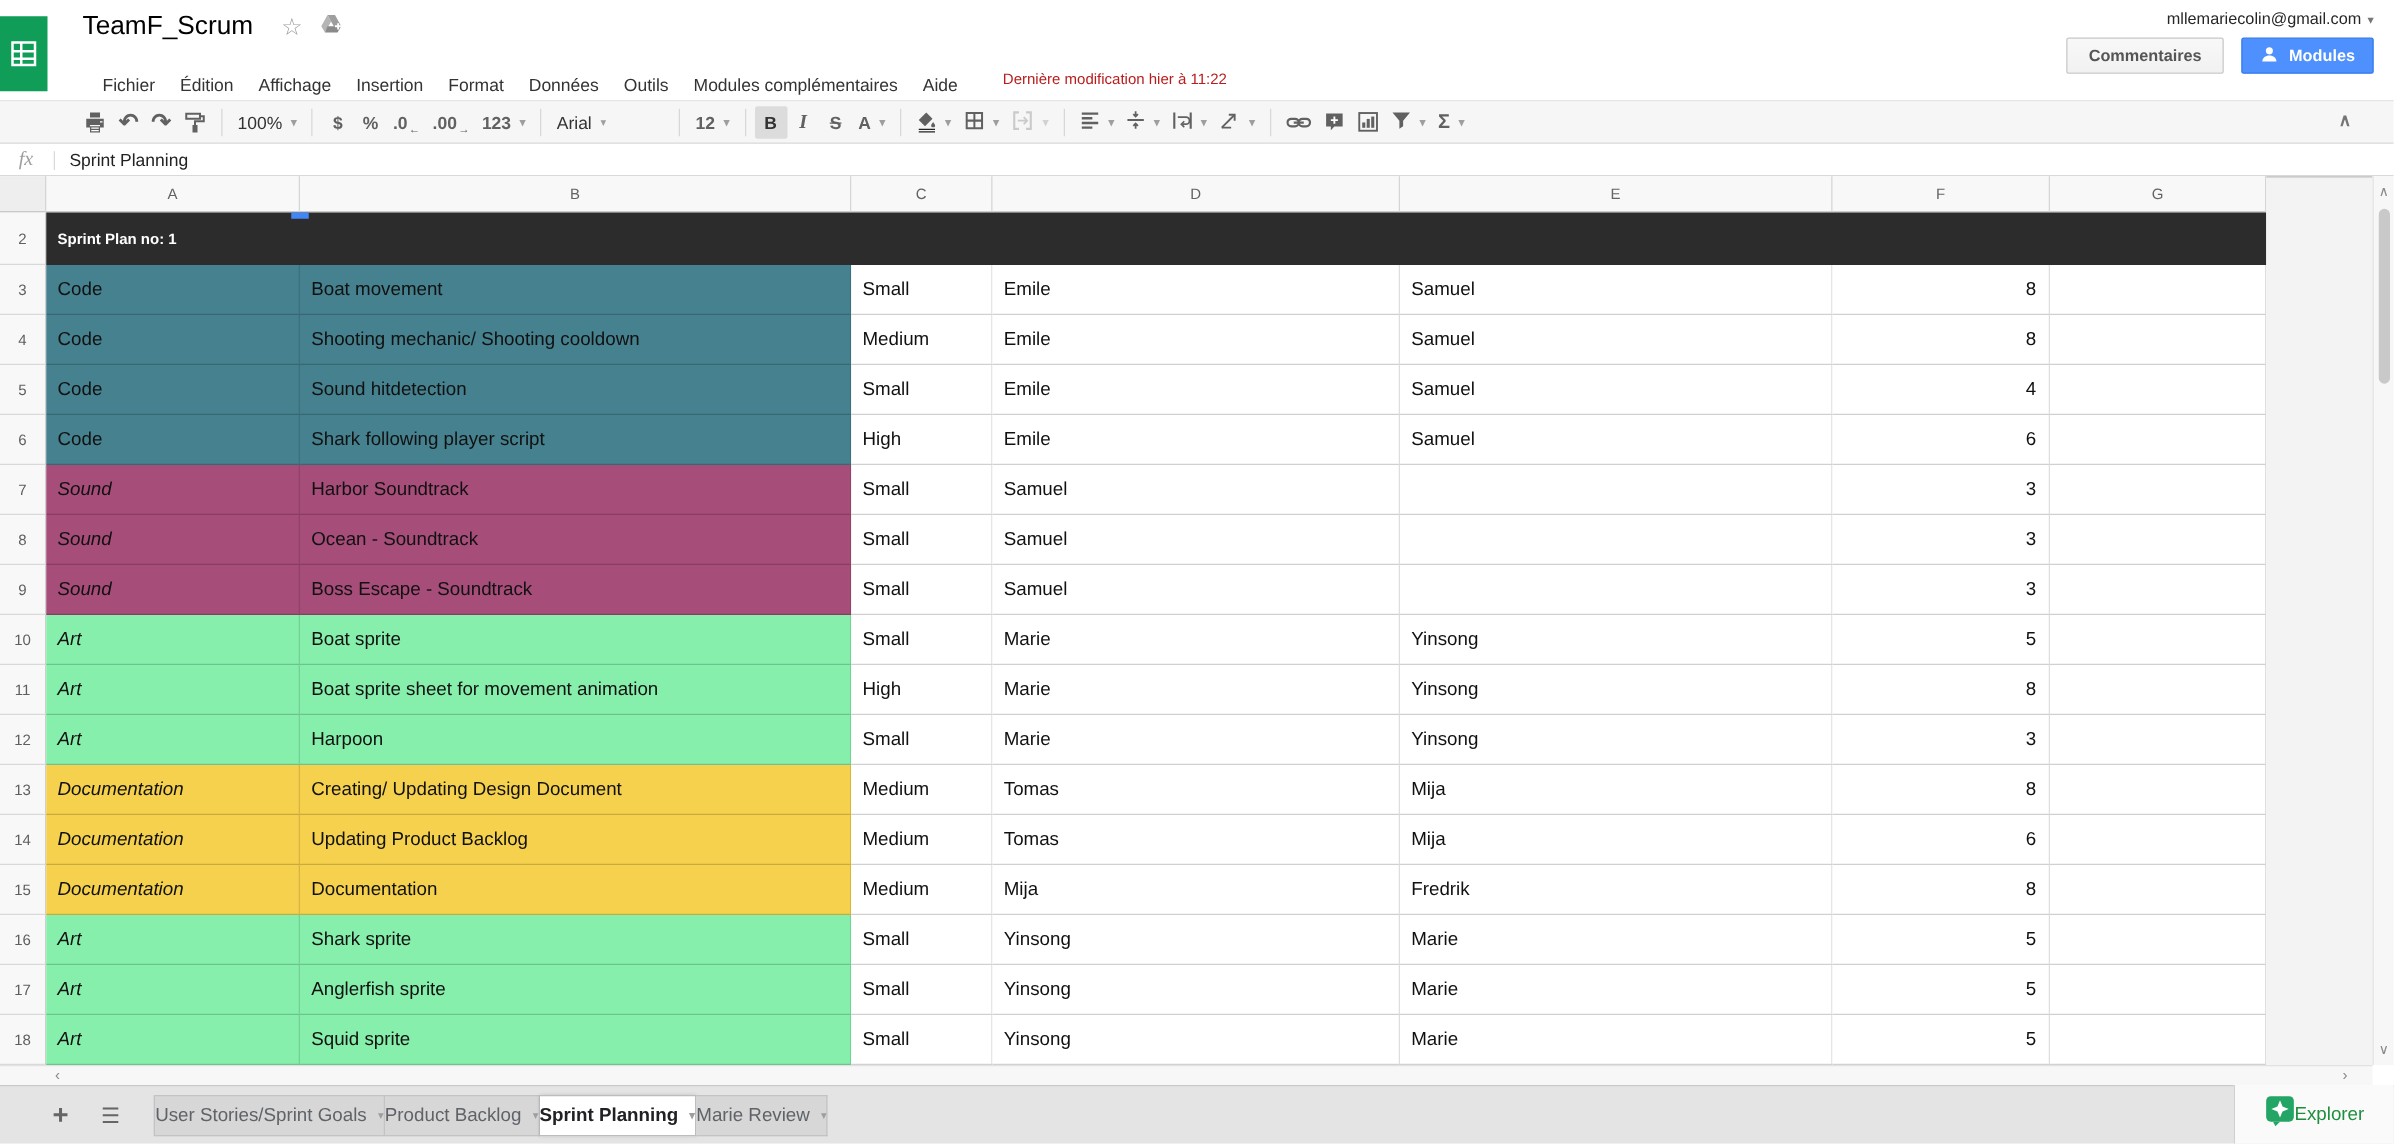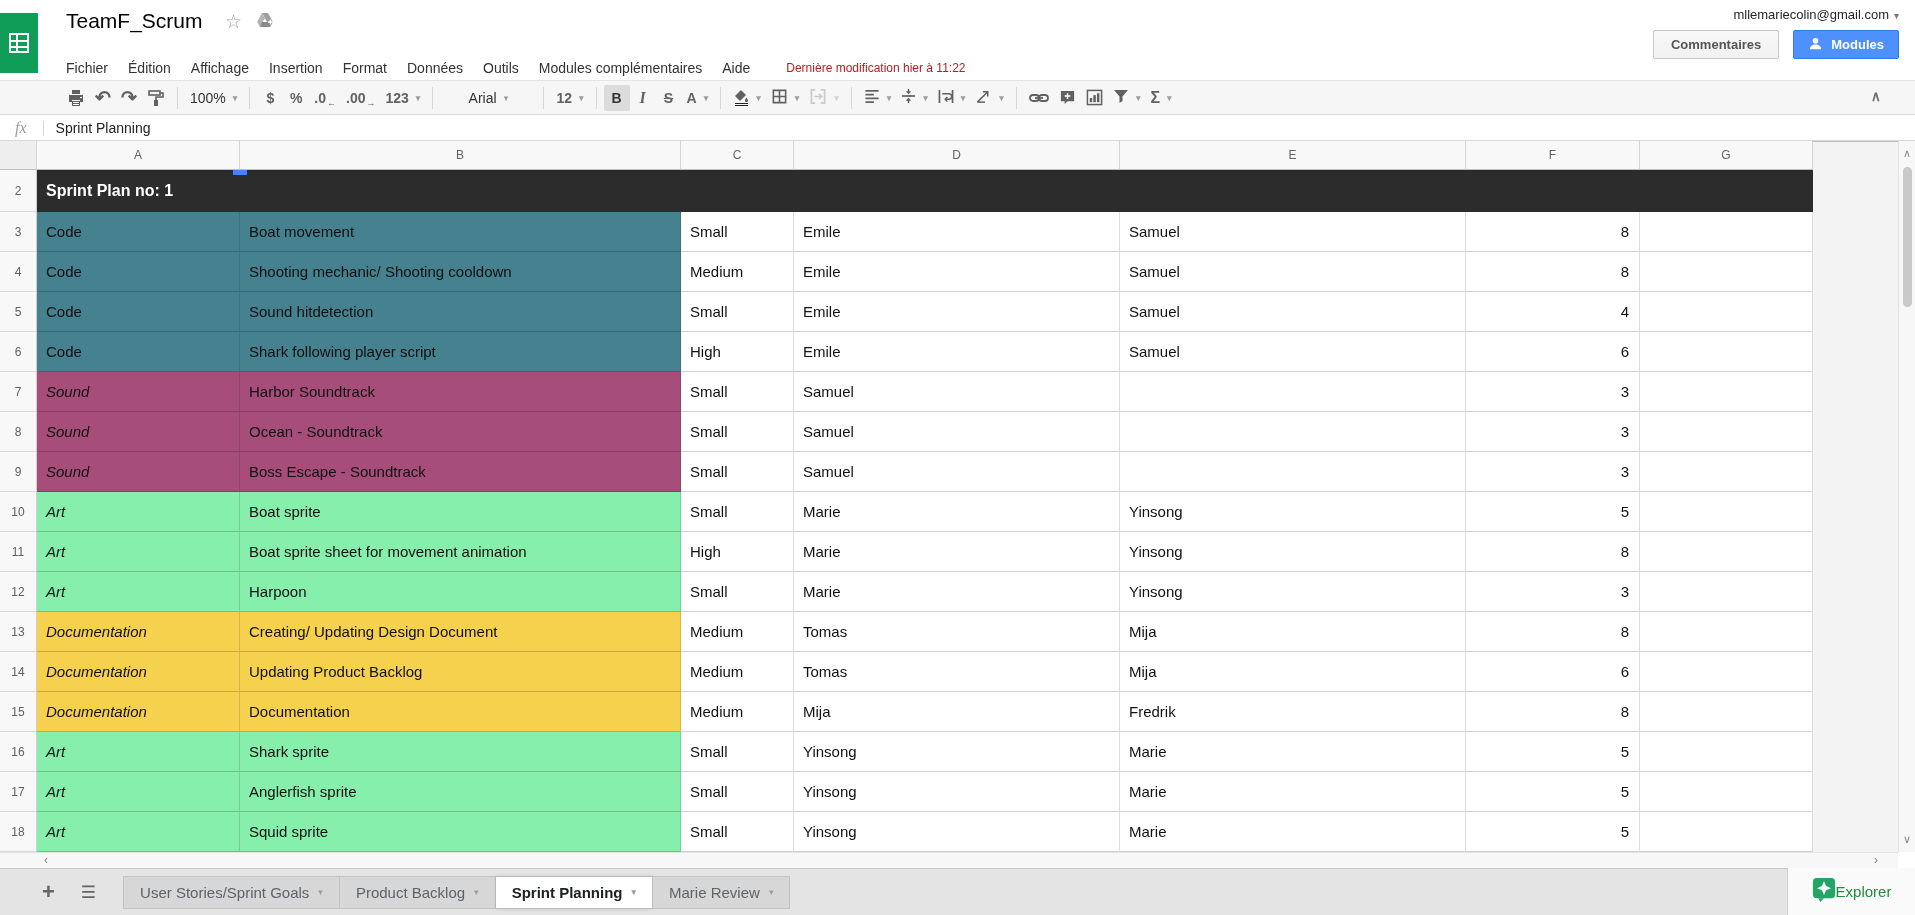--- a/index.html
+++ b/index.html
@@ -4,59 +4,59 @@
 <style>
   * { margin:0; padding:0; box-sizing:border-box; }
   html,body { width:1915px; height:915px; overflow:hidden; }
   body { font-family:"Liberation Sans", sans-serif; background:#fff; position:relative; }
 
   
   .topbar { position:absolute; left:0; top:0; width:1915px; height:80px; background:#fff; }
   .logo { position:absolute; left:0; top:13px; width:38px; height:60px; background:#0f9d58; display:flex; align-items:center; justify-content:center; }
   .doc-title { position:absolute; left:66px; top:9px; font-size:21px; color:#000; }
   .title-icons { position:absolute; left:225px; top:10px; color:#9e9e9e; font-size:19px; display:flex; gap:14px; align-items:center;}
-  .menubar { position:absolute; left:56px; top:56px; display:flex; align-items:center; }
+  .menubar { position:absolute; left:72px; top:56px; display:flex; align-items:flex-start; }
   .menu-item { font-size:14px; color:#333; padding:4px 10px; cursor:default; }
   .last-mod { font-size:12px; color:#b91c1c; margin-left:26px; }
   .account { position:absolute; right:16px; top:7px; font-size:13px; color:#262626; }
   .account .chev { color:#777; font-size:10px; margin-left:5px; }
   .topbtns { position:absolute; right:16px; top:30px; display:flex; gap:14px; }
   .btn-comments { height:29px; padding:0 17px; background:linear-gradient(#f8f8f8,#f1f1f1); border:1px solid #c6c6c6; border-radius:2px; font-size:13px; font-weight:bold; color:#555; display:flex; align-items:center; }
   .btn-share { height:29px; padding:0 14px; background:#4d90fe; border:1px solid #3079ed; border-radius:2px; font-size:13px; font-weight:bold; color:#fff; display:flex; align-items:center; gap:8px; }
 
   
   .toolbar { position:absolute; left:0; top:80px; width:1915px; height:35px; background:#f6f6f6; border-top:1px solid #e5e5e5; border-bottom:1px solid #d9d9d9; display:flex; align-items:center; padding-left:62px; }
   .tb { height:26px; min-width:26px; padding:0 5px; display:flex; align-items:center; justify-content:center; color:#616161; font-size:14px; font-weight:bold; border-radius:2px; }
   .tb.active { background:#dcdcdc; }
   .tb .chev, .chev { font-size:9px; color:#9e9e9e; }
   .tb-sep { width:1px; height:22px; background:#d8d8d8; margin:0 7px; }
   .tb-text { font-weight:bold; color:#616161; }
   .tb-drop { display:flex; align-items:center; gap:7px; }
-  .fontname { width:96px; justify-content:center; font-weight:normal; color:#333; }
+  .fontname { width:96px; justify-content:flex-start; font-weight:normal; color:#333; }
   .collapse { position:absolute; right:34px; top:7px; color:#757575; font-size:14px; font-weight:bold; }
   .sub-arrow { font-size:9px; color:#616161; margin-left:1px; position:relative; top:5px; font-weight:bold;}
   .fill-wrap { display:flex; flex-direction:column; align-items:center; line-height:1; }
   .fill-bar { width:13px; height:3px; border-top:1px solid #222; border-bottom:1px solid #222; margin-top:1px;}
   .grayed { opacity:.4; }
 
   
   .formulabar { position:absolute; left:0; top:116px; width:1915px; height:25px; background:#fff; border-bottom:1px solid #d9d9d9; display:flex; align-items:center; }
   .fx { font-family:"Liberation Serif", serif; font-style:italic; color:#9e9e9e; font-size:16px; margin-left:15px; }
   .fbar-sep { width:1px; height:15px; background:#d9d9d9; margin-left:16px; }
   .fvalue { font-size:14px; color:#222; margin-left:12px; }
 
   
   :root { --cols: 37px 203px 441px 113px 326px 346px 174px 173px; }
   .grid { position:absolute; left:0; top:141px; width:1813px; }
   .colhdr { display:grid; grid-template-columns:var(--cols); height:29px; background:#f8f8f8; }
   .colhdr > div { border-right:1px solid #d5d5d5; border-bottom:1px solid #bdbdbd; display:flex; align-items:center; justify-content:center; font-size:12px; color:#636363; }
   .colhdr .corner { background:#eee; }
   .banner { display:grid; grid-template-columns:var(--cols); height:42px; }
   .banner .gutter { font-size:12px; }
-  .banner-cell { grid-column:2 / span 7; background:#2c2c2c; color:#fff; font-weight:bold; font-size:16px; display:flex; align-items:center; padding-left:9px; }
+  .banner-cell { grid-column:2 / span 7; background:#2c2c2c; color:#fff; font-weight:bold; font-size:12px; display:flex; align-items:center; padding-left:9px; }
   .row { display:grid; grid-template-columns:var(--cols); height:40px; }
   .cell { display:flex; align-items:center; padding-left:9px; font-size:15px; color:#111; border-right:1px solid rgba(0,0,0,.13); border-bottom:1px solid rgba(0,0,0,.18); background:#fff; overflow:hidden; white-space:nowrap; }
   .gutter { background:#f8f8f8; border-right:1px solid #cfcfcf; border-bottom:1px solid #d9d9d9; justify-content:center; padding-left:0; font-size:12px; color:#5f5f5f; }
   .num { justify-content:flex-end; padding-right:10px; padding-left:0; }
   .c-teal { background:#45818e; }
   .c-pink { background:#a64d79; }
   .c-green { background:#86efac; }
   .c-yellow { background:#f5d14e; }
   .colA.c-pink, .colA.c-green, .colA.c-yellow { font-style:italic; }
   .sel-marker { position:absolute; left:233px; top:170px; width:14px; height:5px; background:#4285f4; }
@@ -69,21 +69,21 @@
   .vthumb { position:absolute; left:4px; top:26px; width:9px; height:140px; background:#c9c9c9; border-radius:6px; }
   .hscroll { position:absolute; left:0; top:852px; width:1898px; height:16px; background:#f7f7f7; border-top:1px solid #e2e2e2; }
   .hscroll .left { position:absolute; left:44px; top:0; color:#888; font-size:12px; line-height:15px; }
   .hscroll .right { position:absolute; right:20px; top:0; color:#888; font-size:12px; line-height:15px; }
 
   
   .tabbar { position:absolute; left:0; top:868px; width:1915px; height:47px; background:#e4e4e4; border-top:1px solid #c9c9c9; display:flex; align-items:center; }
   .addsheet { font-size:22px; color:#666; margin-left:42px; font-weight:bold; }
   .allsheets { font-size:17px; color:#666; margin-left:26px; letter-spacing:-1px; }
   .tabs { display:flex; margin-left:28px; height:33px; }
-  .tab { display:flex; align-items:center; gap:9px; padding:0 16px; font-size:15px; border:1px solid #c3c3c3; border-left:none; }
+  .tab { display:flex; align-items:center; gap:9px; padding:0 0; font-size:15px; border:1px solid #c3c3c3; border-left:none; }
   .tab:first-child { border-left:1px solid #c3c3c3; }
   .tab.c-inactive { background:#d7d7d7; color:#5f6368; }
   .tab.c-active { background:#fff; color:#202124; font-weight:bold; border-color:#bdbdbd; box-shadow:0 0 3px rgba(0,0,0,.15); }
   .explore { position:absolute; right:0; top:868px; width:128px; height:47px; background:#fafafa; border-left:1px solid #d0d0d0; display:flex; align-items:center; justify-content:center; }
   .explore-label { color:#1e8e3e; font-size:15px; }
 </style>
 </head>
 <body>
 
 <div class="topbar">

